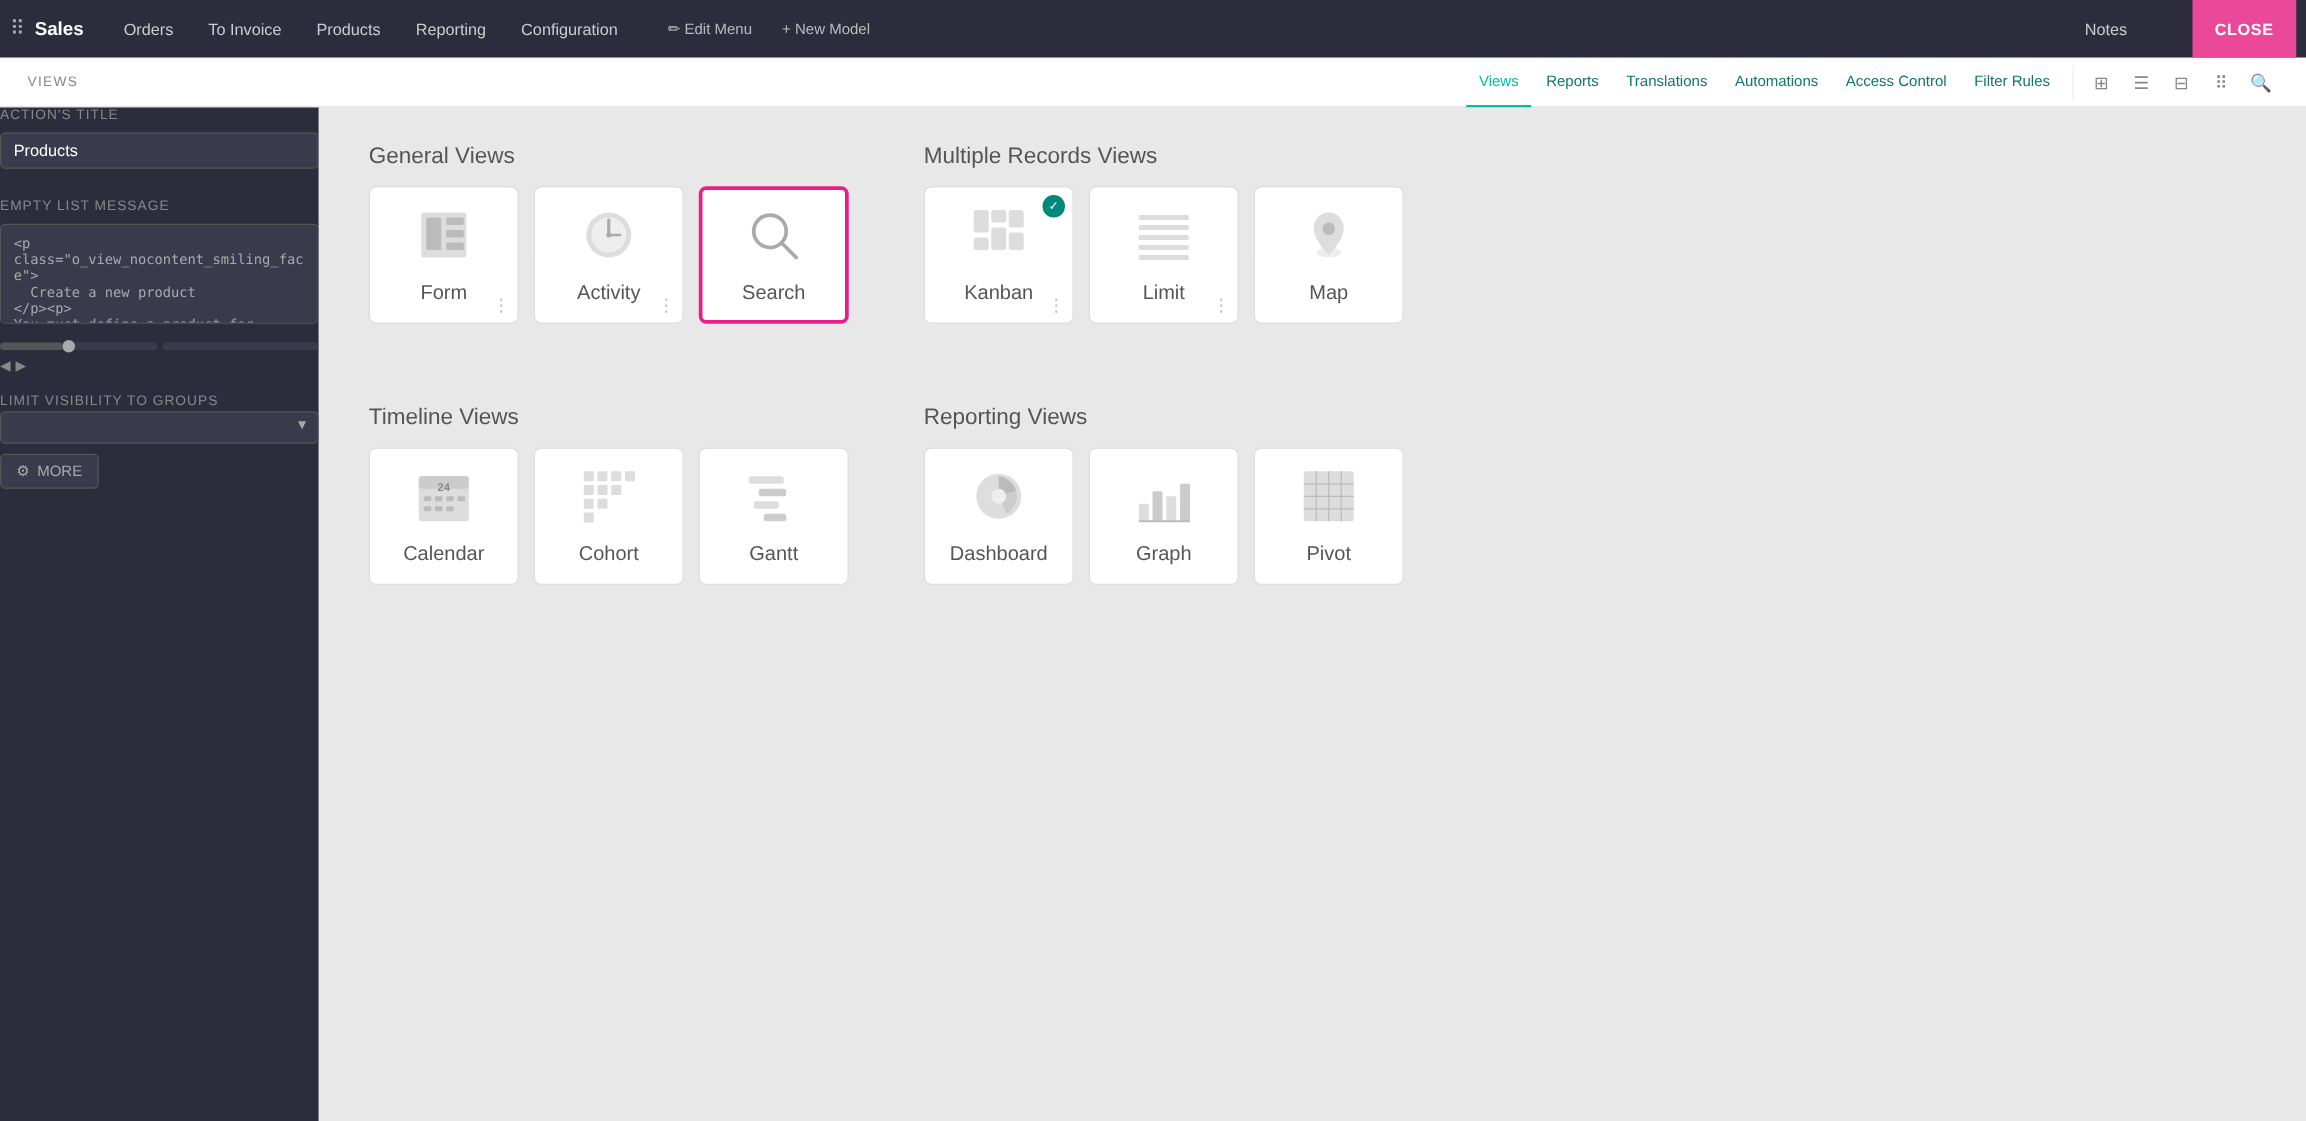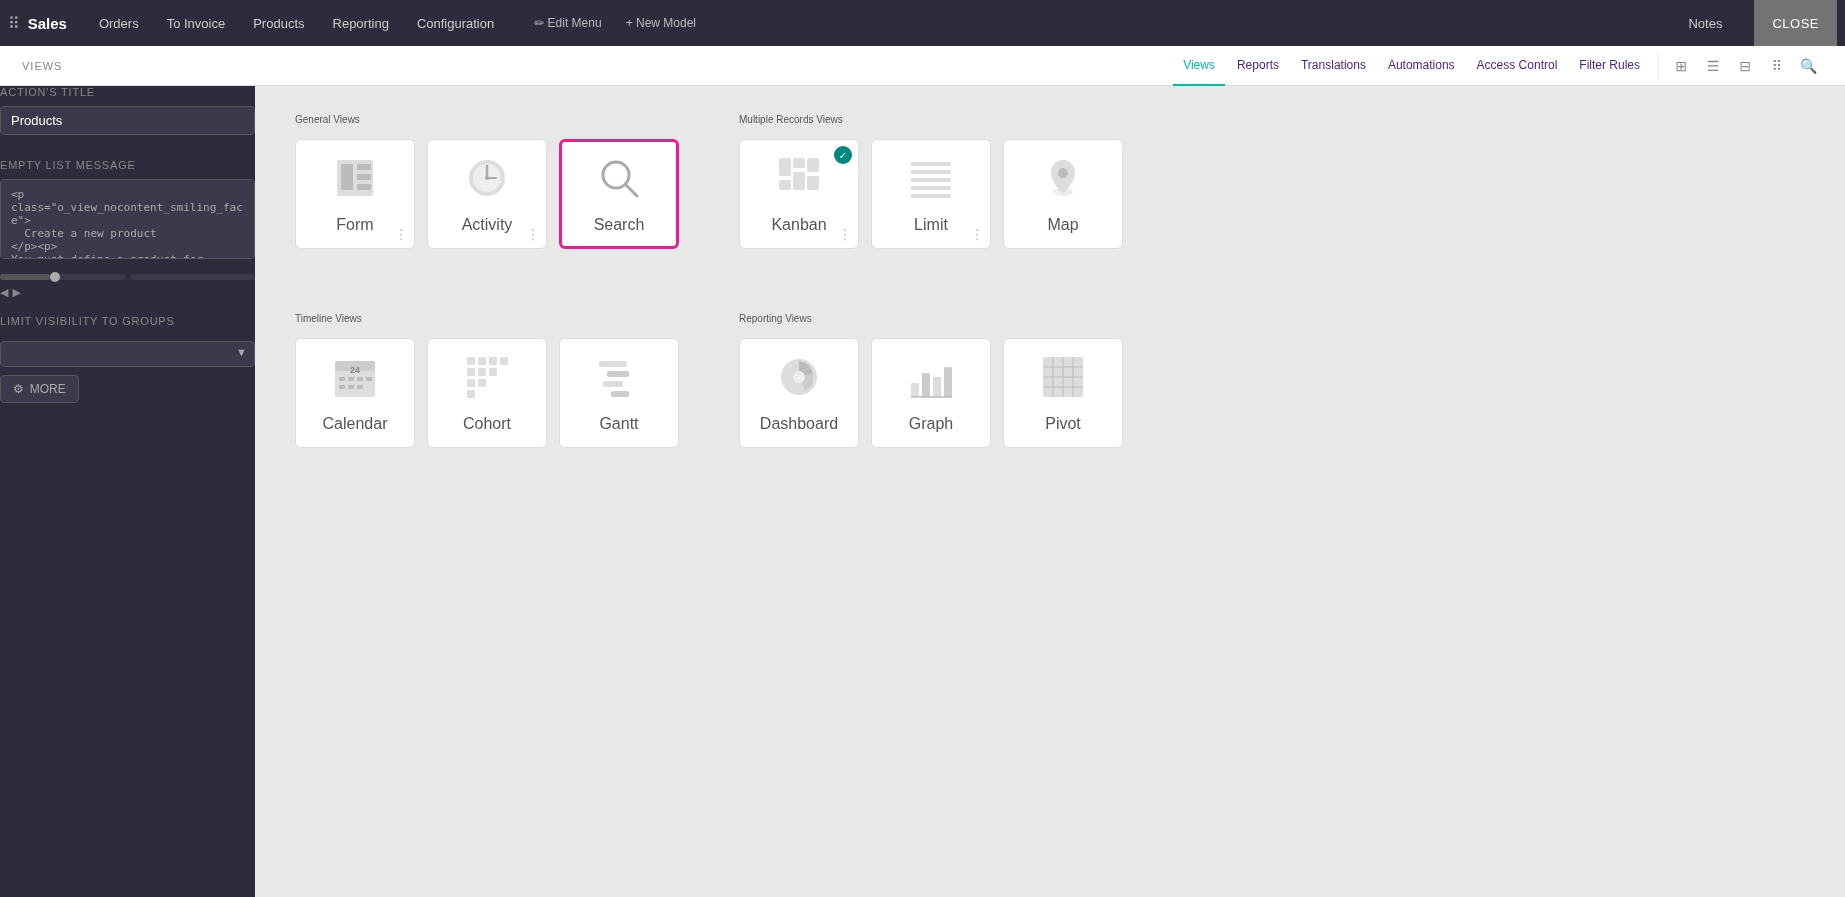--- a/index.html
+++ b/index.html
@@ -49,30 +49,31 @@
     .top-nav .notes-btn {
       color: #ccc;
       padding: 0 14px;
       height: 46px;
       display: flex;
       align-items: center;
       cursor: pointer;
       font-size: 13px;
     }
     .top-nav .close-btn {
-      background: #737373;
+      background: #ec4899;
       color: #fff;
       padding: 0 18px;
       height: 46px;
       display: flex;
       align-items: center;
-      font-weight: 400;
+      font-weight: 700;
       font-size: 13px;
       cursor: pointer;
       letter-spacing: 0.5px;
+      margin-left: 20px;
     }
 
     
     .secondary-nav {
       background: #fff;
       border-bottom: 1px solid #ddd;
       height: 40px;
       display: flex;
       align-items: center;
       padding: 0 22px;
@@ -84,21 +85,21 @@
       text-transform: uppercase;
       letter-spacing: 1px;
       margin-right: auto;
     }
     .secondary-nav-links {
       display: flex;
       align-items: center;
       gap: 2px;
     }
     .sec-nav-link {
-      color: #4c1d95;
+      color: #0f766e;
       font-size: 12px;
       padding: 0 10px;
       height: 40px;
       display: flex;
       align-items: center;
       cursor: pointer;
       border-bottom: 2px solid transparent;
     }
     .sec-nav-link.active { color: #00bfa5; border-bottom: 2px solid #00bfa5; }
     .view-icons {
@@ -170,21 +171,21 @@
       width: 100%;
       height: 80px;
       resize: none;
       margin-bottom: 12px;
     }
     .limit-label {
       font-size: 11px;
       color: #888;
       text-transform: uppercase;
       letter-spacing: 0.8px;
-      margin-bottom: 14px;
+      margin-bottom: 2px;
     }
     .limit-select {
       background: #3a3a4c;
       border: 1px solid #555;
       color: #aaa;
       border-radius: 4px;
       padding: 5px 8px;
       font-size: 12px;
       width: 100%;
       appearance: none;
@@ -207,21 +208,21 @@
     
     .content {
       flex: 1;
       background: #e8e8e8;
       overflow-y: auto;
       padding: 28px 40px;
     }
 
     .views-section { margin-bottom: 32px; }
     .section-title {
-      font-size: 10px;
+      font-size: 18px;
       color: #555;
       font-weight: 500;
       margin-bottom: 14px;
     }
     .cards-row {
       display: flex;
       gap: 12px;
       flex-wrap: wrap;
     }
 

